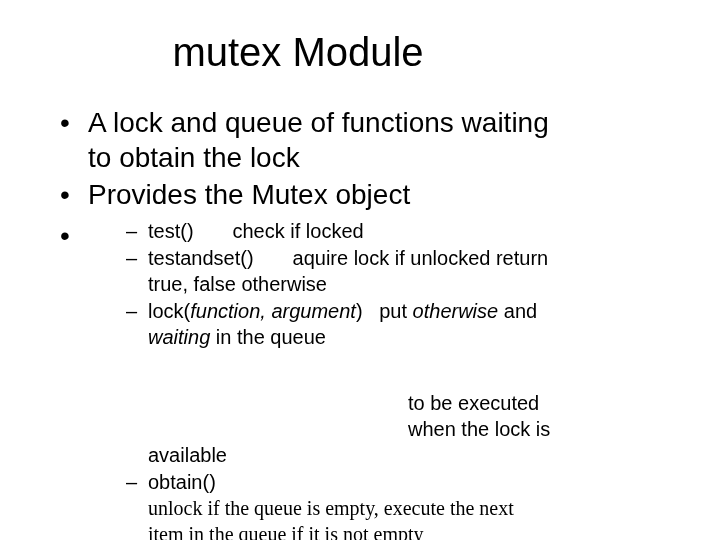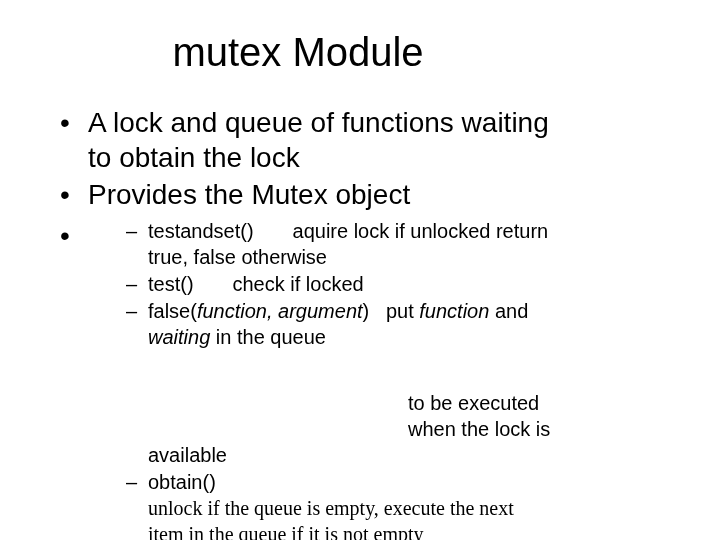--- a/index.html
+++ b/index.html
@@ -73,30 +73,30 @@
 <div class="slide">
   <div class="title">mutex Module</div>
 
   <ul class="level1">
     <li>A lock and queue of functions waiting to obtain the lock</li>
     <li>Provides the Mutex object</li>
     <li>
 
       <ul class="level2">
         <li>
+          <span>test()</span>&nbsp;&nbsp;&nbsp;&nbsp;&nbsp;&nbsp;
+          <span>check if locked</span>
+        </li>
+        <li>
           <span>testandset()</span>&nbsp;&nbsp;&nbsp;&nbsp;&nbsp;&nbsp;
           <span>aquire lock if unlocked return true, false otherwise</span>
         </li>
         <li>
-          <span>test()</span>&nbsp;&nbsp;&nbsp;&nbsp;&nbsp;&nbsp;
-          <span>check if locked</span>
-        </li>
-        <li>
-          <span>false(</span><em class="ital">function, argument</em><span>)</span>&nbsp;&nbsp;
-          <span>put </span><em class="ital">function</em><span> and </span><em class="ital">waiting</em><span> in the queue</span>
+          <span>lock(</span><em class="ital">function, argument</em><span>)</span>&nbsp;&nbsp;
+          <span>put </span><em class="ital">otherwise</em><span> and </span><em class="ital">waiting</em><span> in the queue</span>
           <br>
           <span class="right-push">to be executed when the lock is</span>
           <br>
           <span>available</span>
         </li>
         <li>
           <span style="display:inline-block; width:150px;">obtain()</span>
           <span style="display:inline-block; width:400px; vertical-align:top;font-family:Liberation Serif, serif;">unlock if the queue is empty, execute the next item in the queue if it is not empty</span>
         </li>
       </ul>

